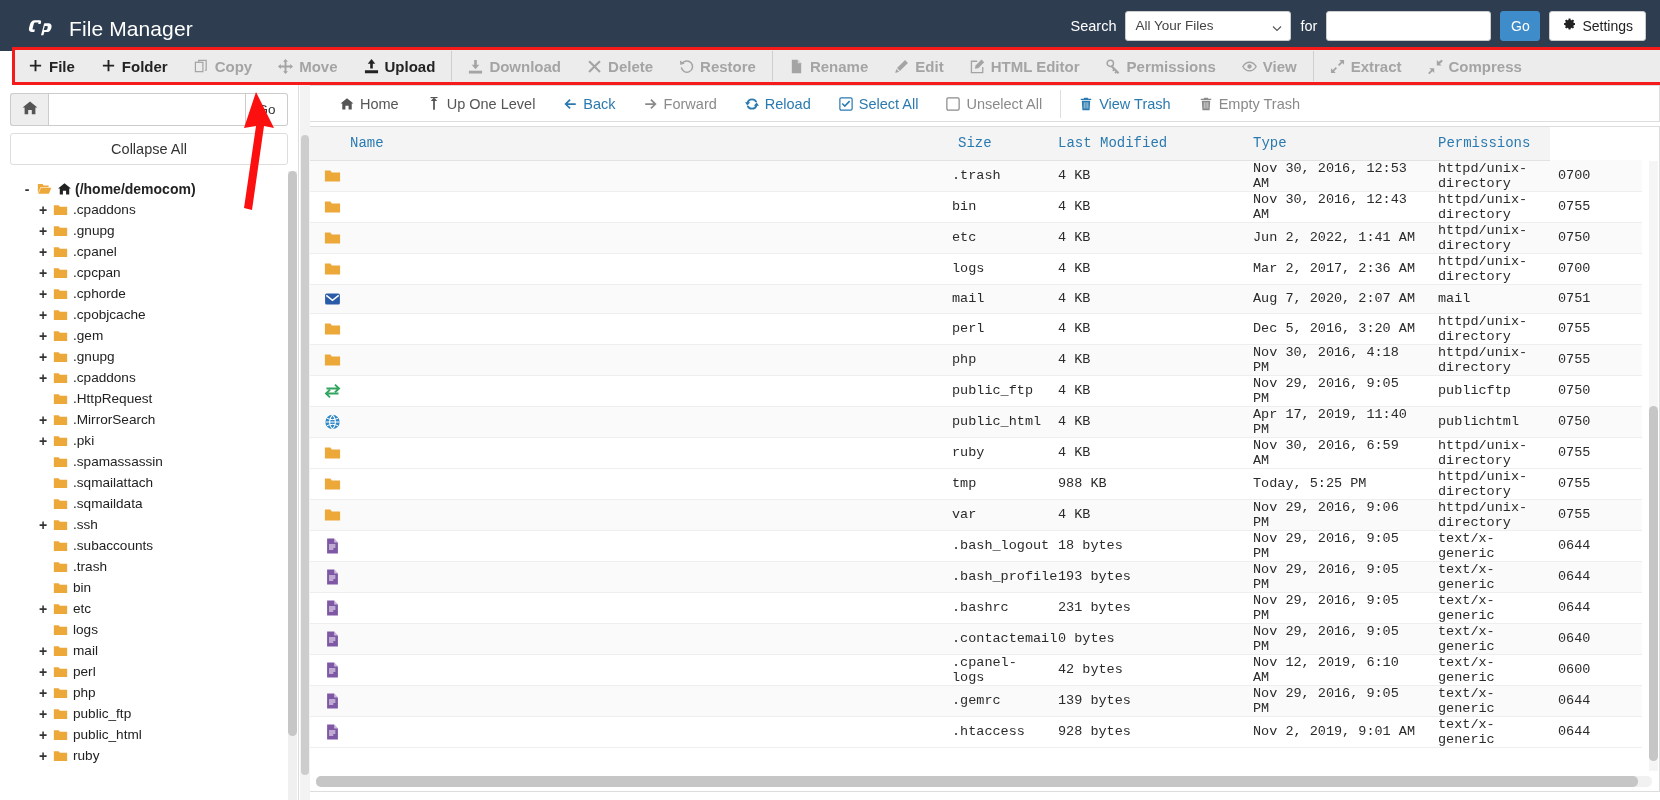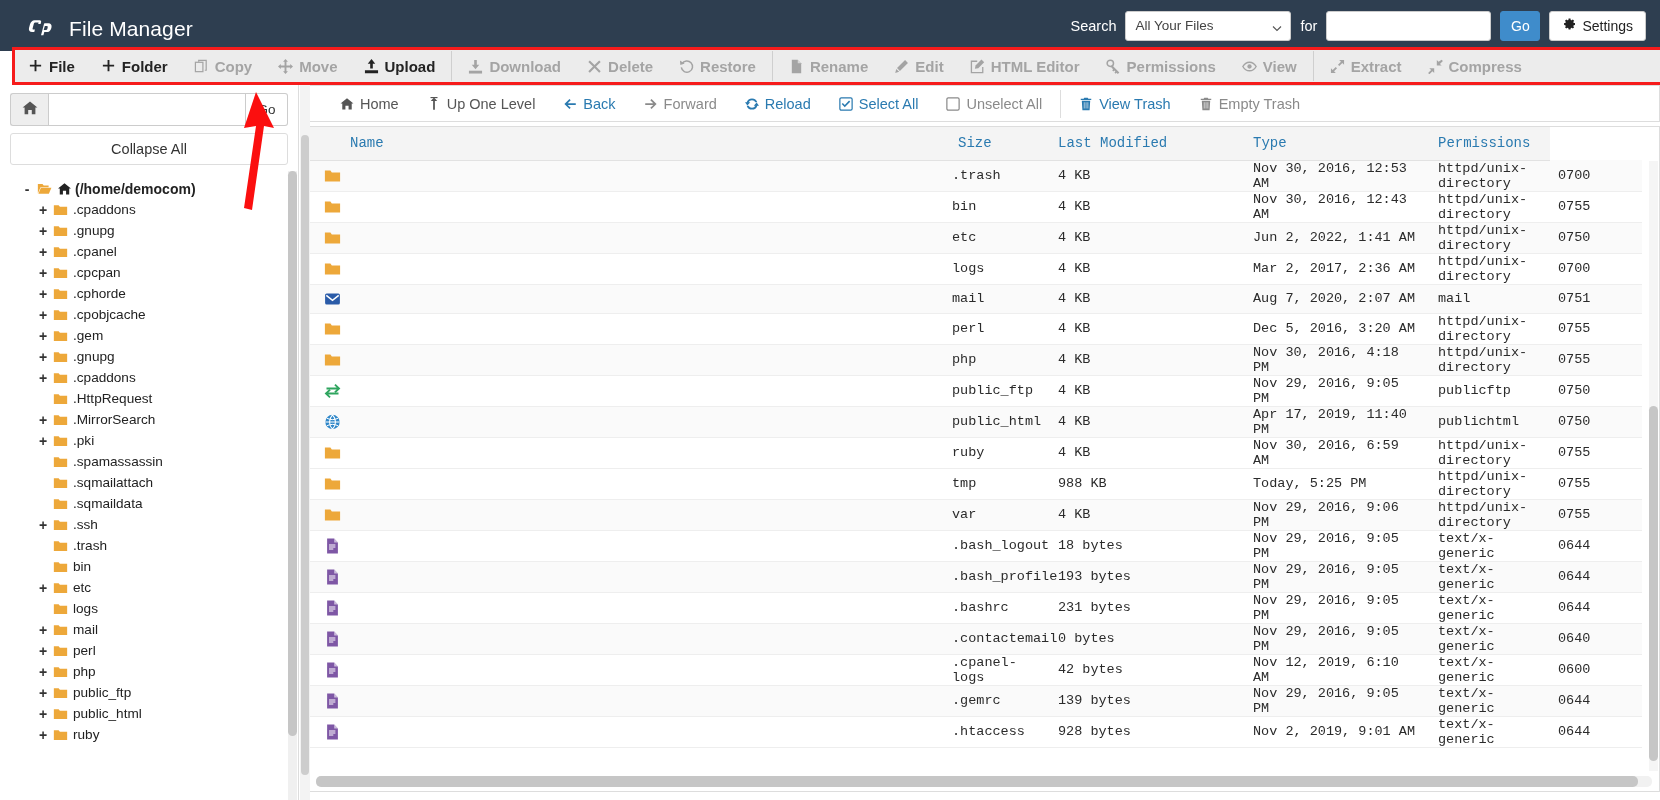--- a/index.html
+++ b/index.html
@@ -559,20 +559,29 @@
         <span class="tw-label">.sqmaildata</span>
       </div>
       <div class="tree-node" style="padding-left: 16px;">
         <span class="tw-toggle">+</span>
         <span class="tw-folder">
           <svg viewBox="0 0 16 16" width="100%" height="100%">
             <path fill="#eda83a" d="M0.4 2.6h5.5l1.4 1.8h8.3v9.2H0.4z"></path>
           </svg>
         </span>
         <span class="tw-label">.ssh</span>
+      </div>
+      <div class="tree-node" style="padding-left: 16px;">
+        <span class="tw-indent"></span>
+        <span class="tw-folder">
+          <svg viewBox="0 0 16 16" width="100%" height="100%">
+            <path fill="#eda83a" d="M0.4 2.6h5.5l1.4 1.8h8.3v9.2H0.4z"></path>
+          </svg>
+        </span>
+        <span class="tw-label">.subaccounts</span>
       </div>
       <div class="tree-node" style="padding-left: 16px;">
         <span class="tw-indent"></span>
         <span class="tw-folder">
           <svg viewBox="0 0 16 16" width="100%" height="100%">
             <path fill="#eda83a" d="M0.4 2.6h5.5l1.4 1.8h8.3v9.2H0.4z"></path>
           </svg>
         </span>
         <span class="tw-label">.trash</span>
       </div>

